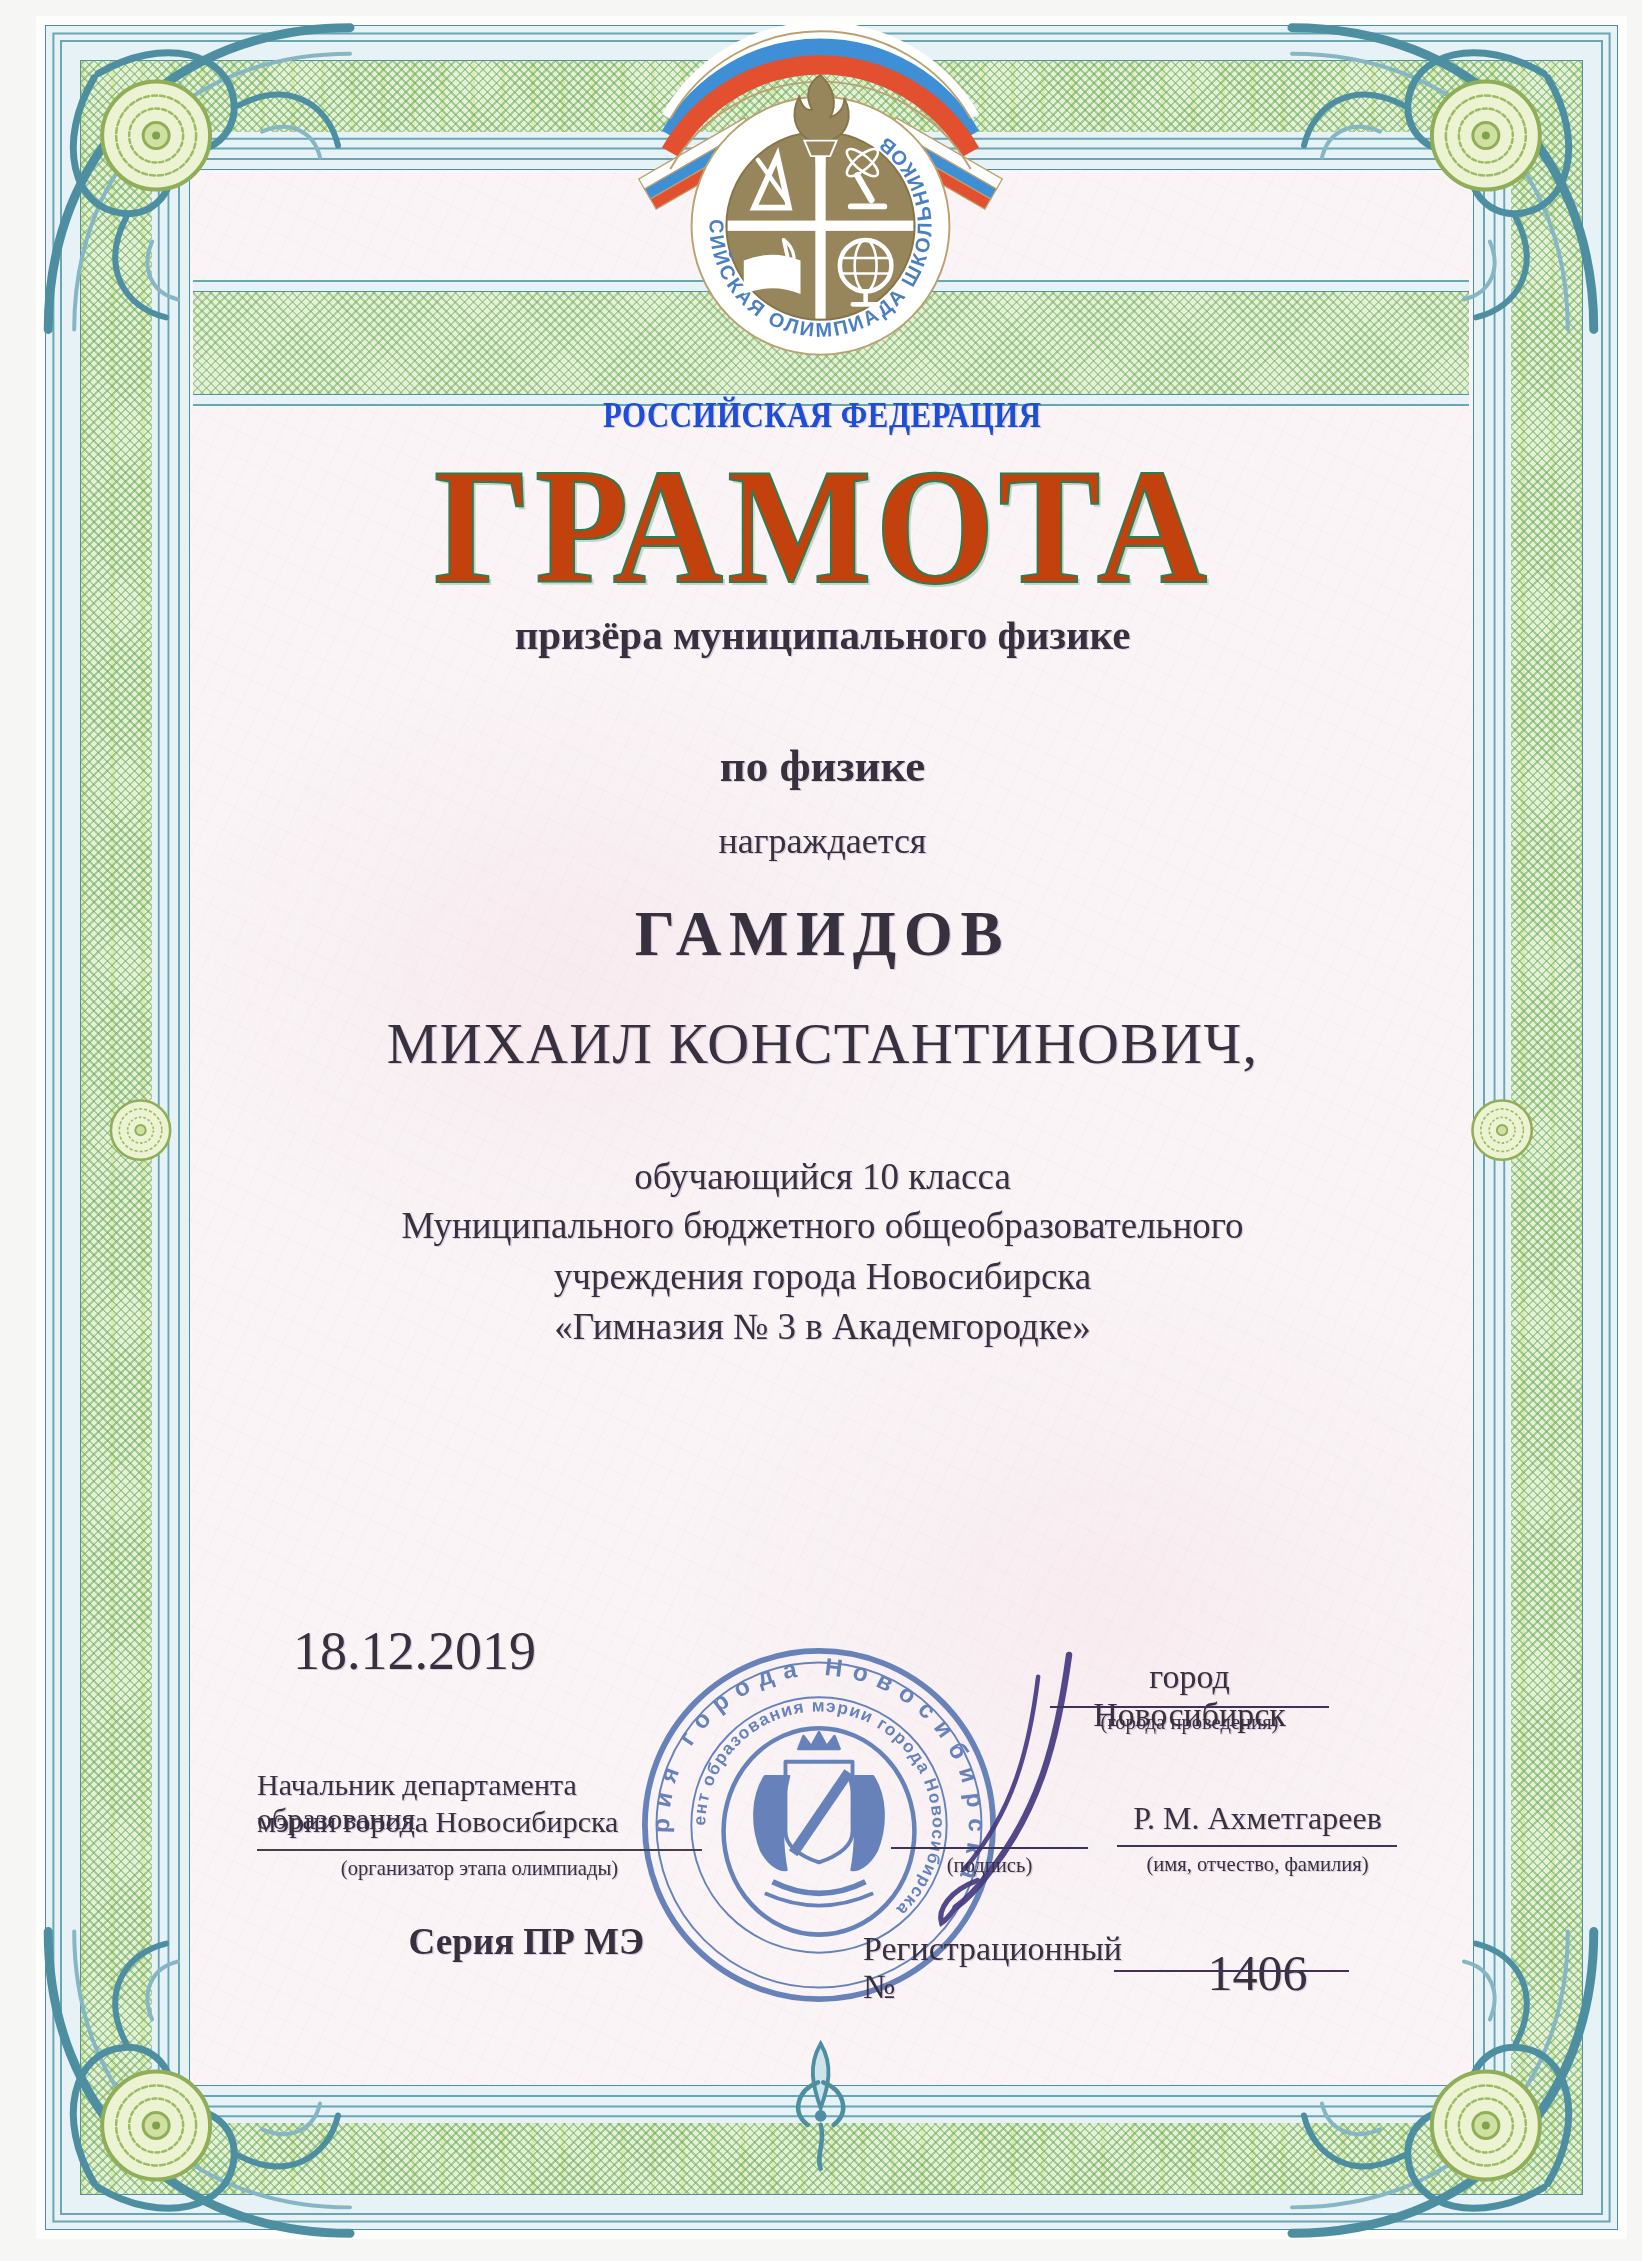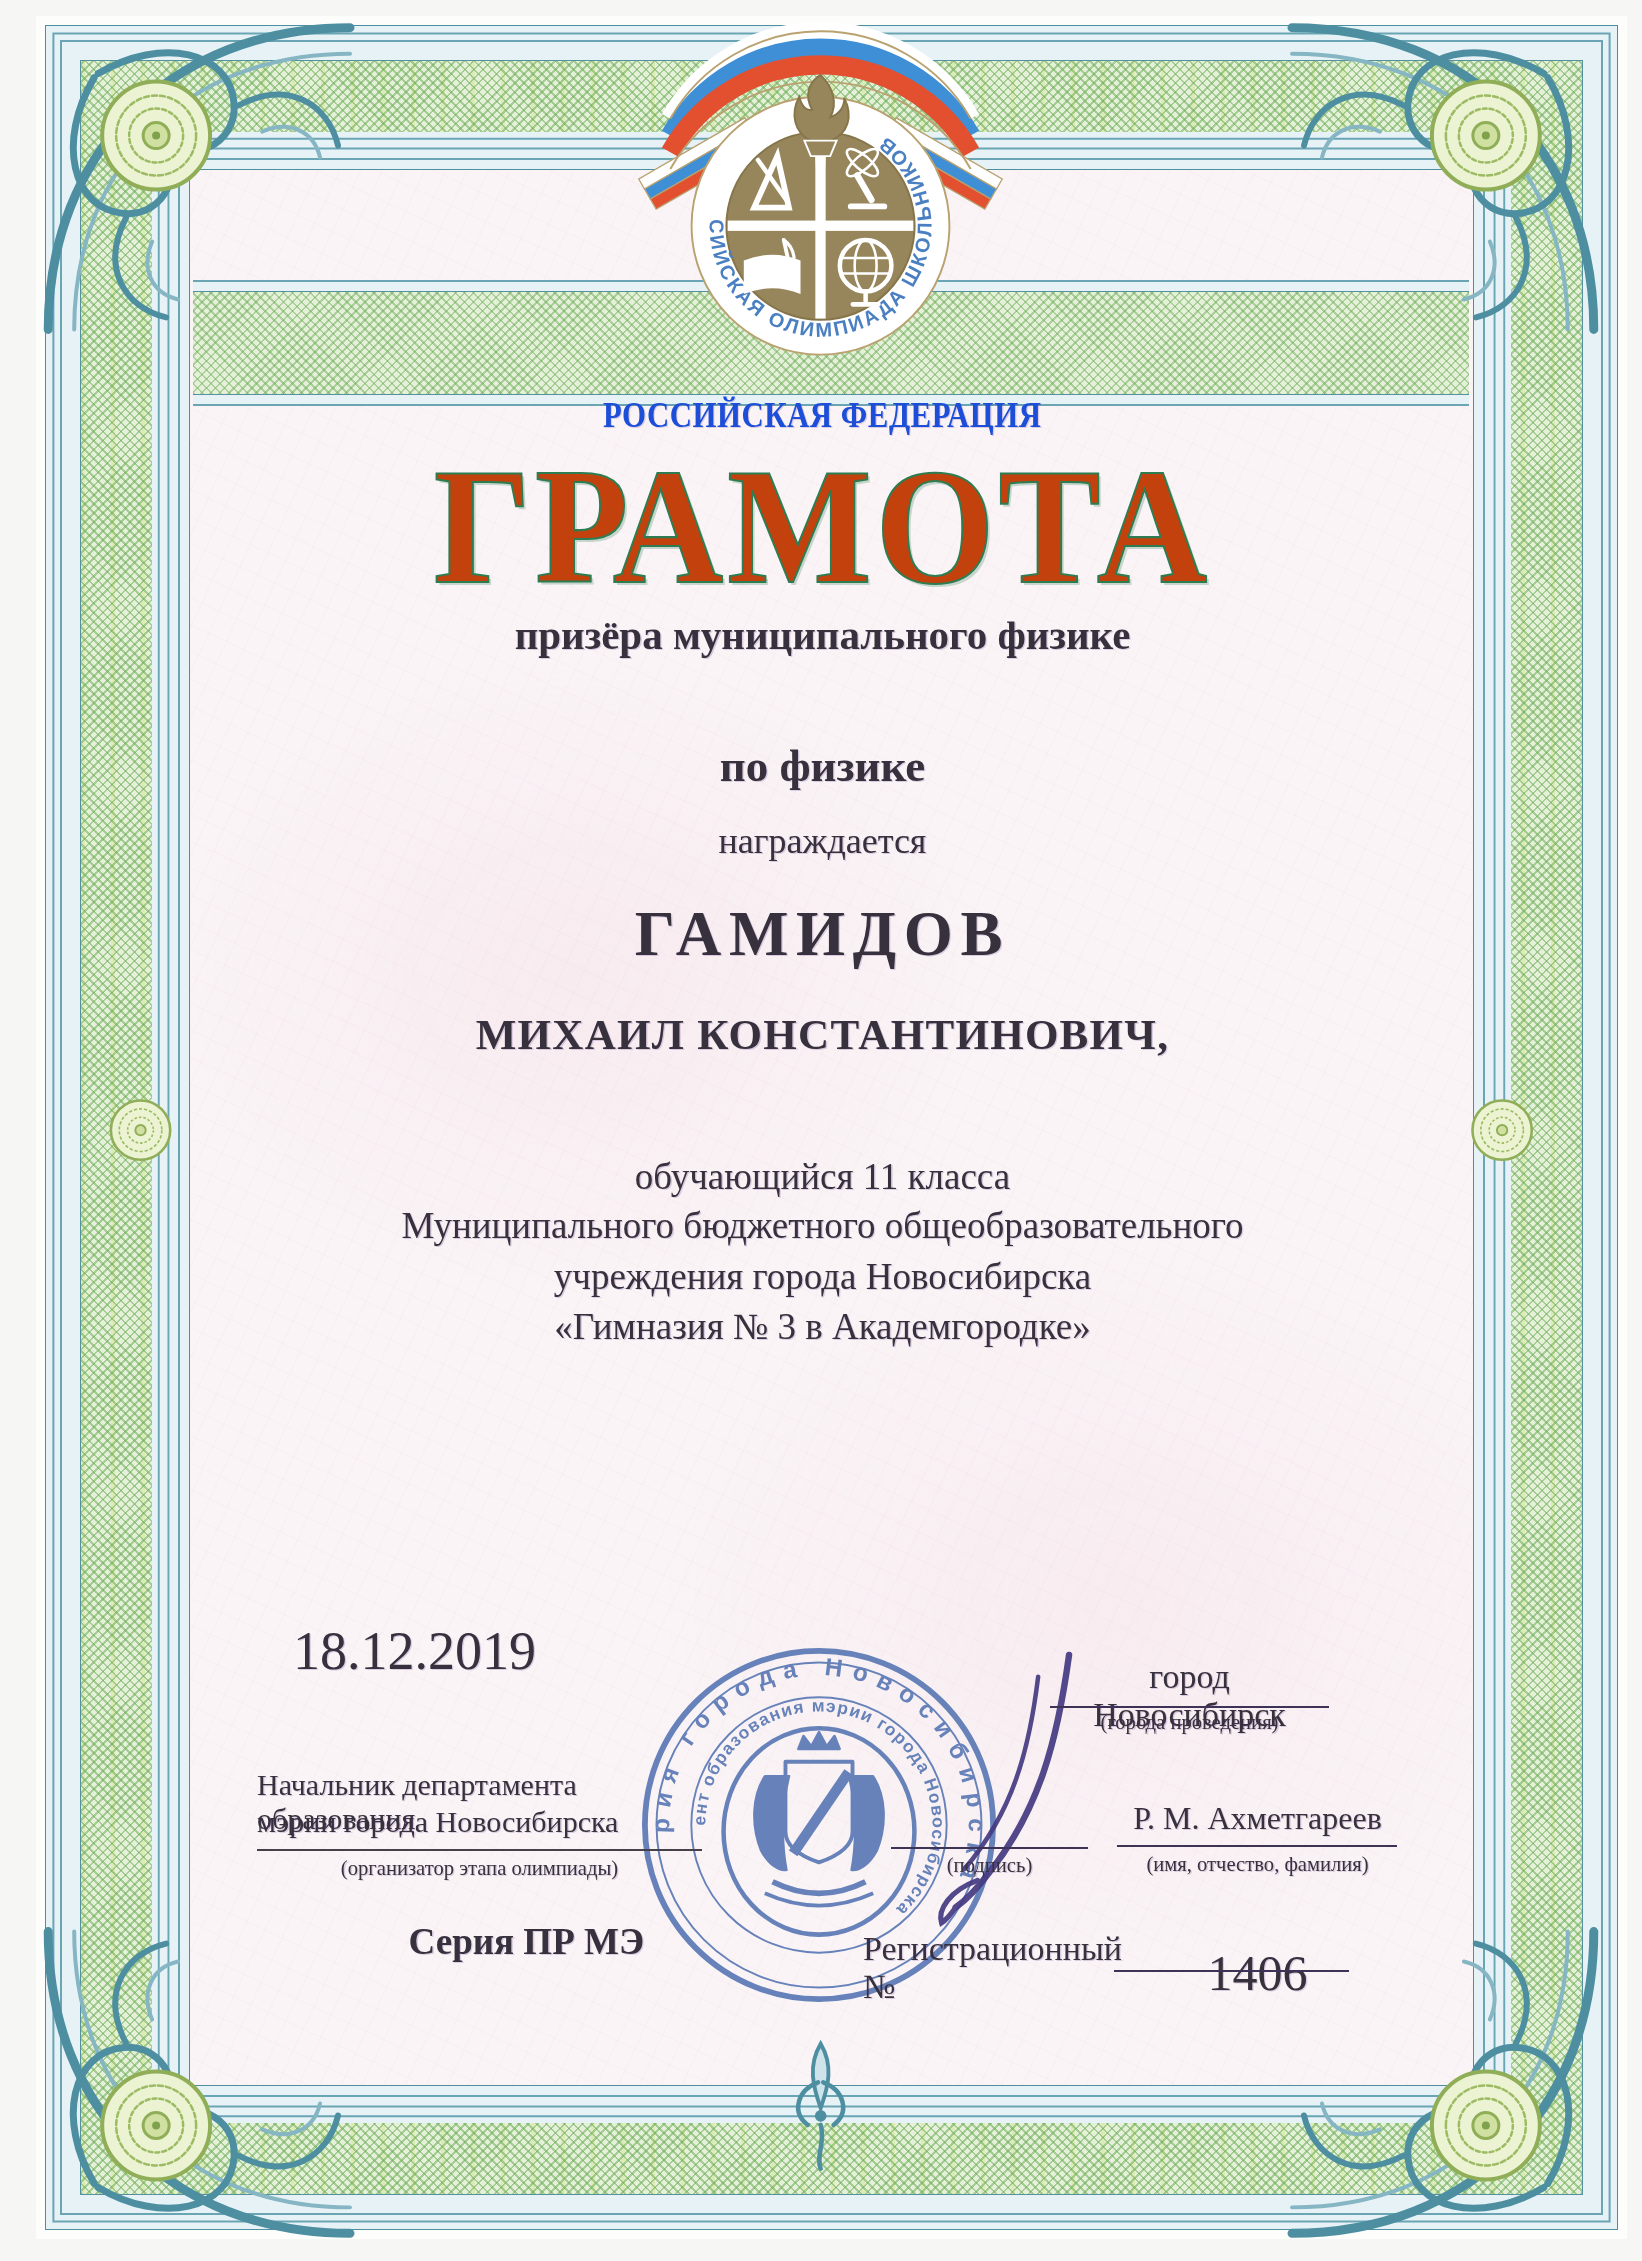--- a/index.html
+++ b/index.html
@@ -43,21 +43,21 @@
   .country > span{display:inline-block;transform:scaleX(.88);transform-origin:center;}
   .title{top:444px;font-weight:bold;font-size:153px;line-height:1;color:#c2410c;
          letter-spacing:3.9px;-webkit-text-stroke:1.9px #2e7d52;
          text-shadow:2.6px 2.6px 0 rgba(46,125,82,.25);}
   .title > span{display:inline-block;transform:scaleY(1.08);transform-origin:top;}
   .sub1{top:611px;font-weight:bold;font-size:41px;}
   .sub2{top:659px;font-weight:bold;font-size:41px;}
   .subject{top:740px;font-weight:bold;font-size:45px;}
   .awarded{top:820px;font-size:36px;}
   .surname{top:898px;font-weight:bold;font-size:63px;letter-spacing:7.7px;}
-  .fullname{top:1010px;font-weight:bold;font-size:43px;letter-spacing:1.3px;}
+  .fullname{top:1010px;font-weight:normal;font-size:58px;letter-spacing:1.3px;}
   .d1{top:1155px;font-size:37px;}
   .d2{top:1204px;font-size:37px;}
   .d3{top:1255px;font-size:37px;}
   .d4{top:1305px;font-size:37px;}
   .date{left:293px;width:322px;text-align:left;top:1620px;font-size:54px;}
   .venue{left:1051px;width:277px;top:1658px;font-size:34px;}
   .venue-line{position:absolute;left:1050px;width:279px;top:1706px;border-top:2.6px solid #3c3356;z-index:6;}
   .venue-cap{left:1051px;width:277px;top:1711px;font-size:20.6px;}
   .off1{left:257px;width:464px;text-align:left;top:1768px;font-size:30px;}
   .off2{left:257px;width:464px;text-align:left;top:1805px;font-size:30px;}
@@ -238,21 +238,21 @@
     </g>
   </svg>
 
   <div class="t country"><span>РОССИЙСКАЯ ФЕДЕРАЦИЯ</span></div>
   <div class="t title"><span>ГРАМОТА</span></div>
   <div class="t sub1">призёра муниципального физике</div>
   <div class="t subject">по физике</div>
   <div class="t awarded">награждается</div>
   <div class="t surname">ГАМИДОВ</div>
   <div class="t fullname">МИХАИЛ КОНСТАНТИНОВИЧ,</div>
-  <div class="t d1">обучающийся 11 класса</div>
+  <div class="t d1">обучающийся 10 класса</div>
   <div class="t d2">Муниципального бюджетного общеобразовательного</div>
   <div class="t d3">учреждения города Новосибирска</div>
   <div class="t d4">«Гимназия № 3 в Академгородке»</div>
 
   <div class="t date">18.12.2019</div>
 
   <div class="t venue">город Новосибирск</div>
   <div class="venue-line"></div>
   <div class="t venue-cap">(города проведения)</div>
 

